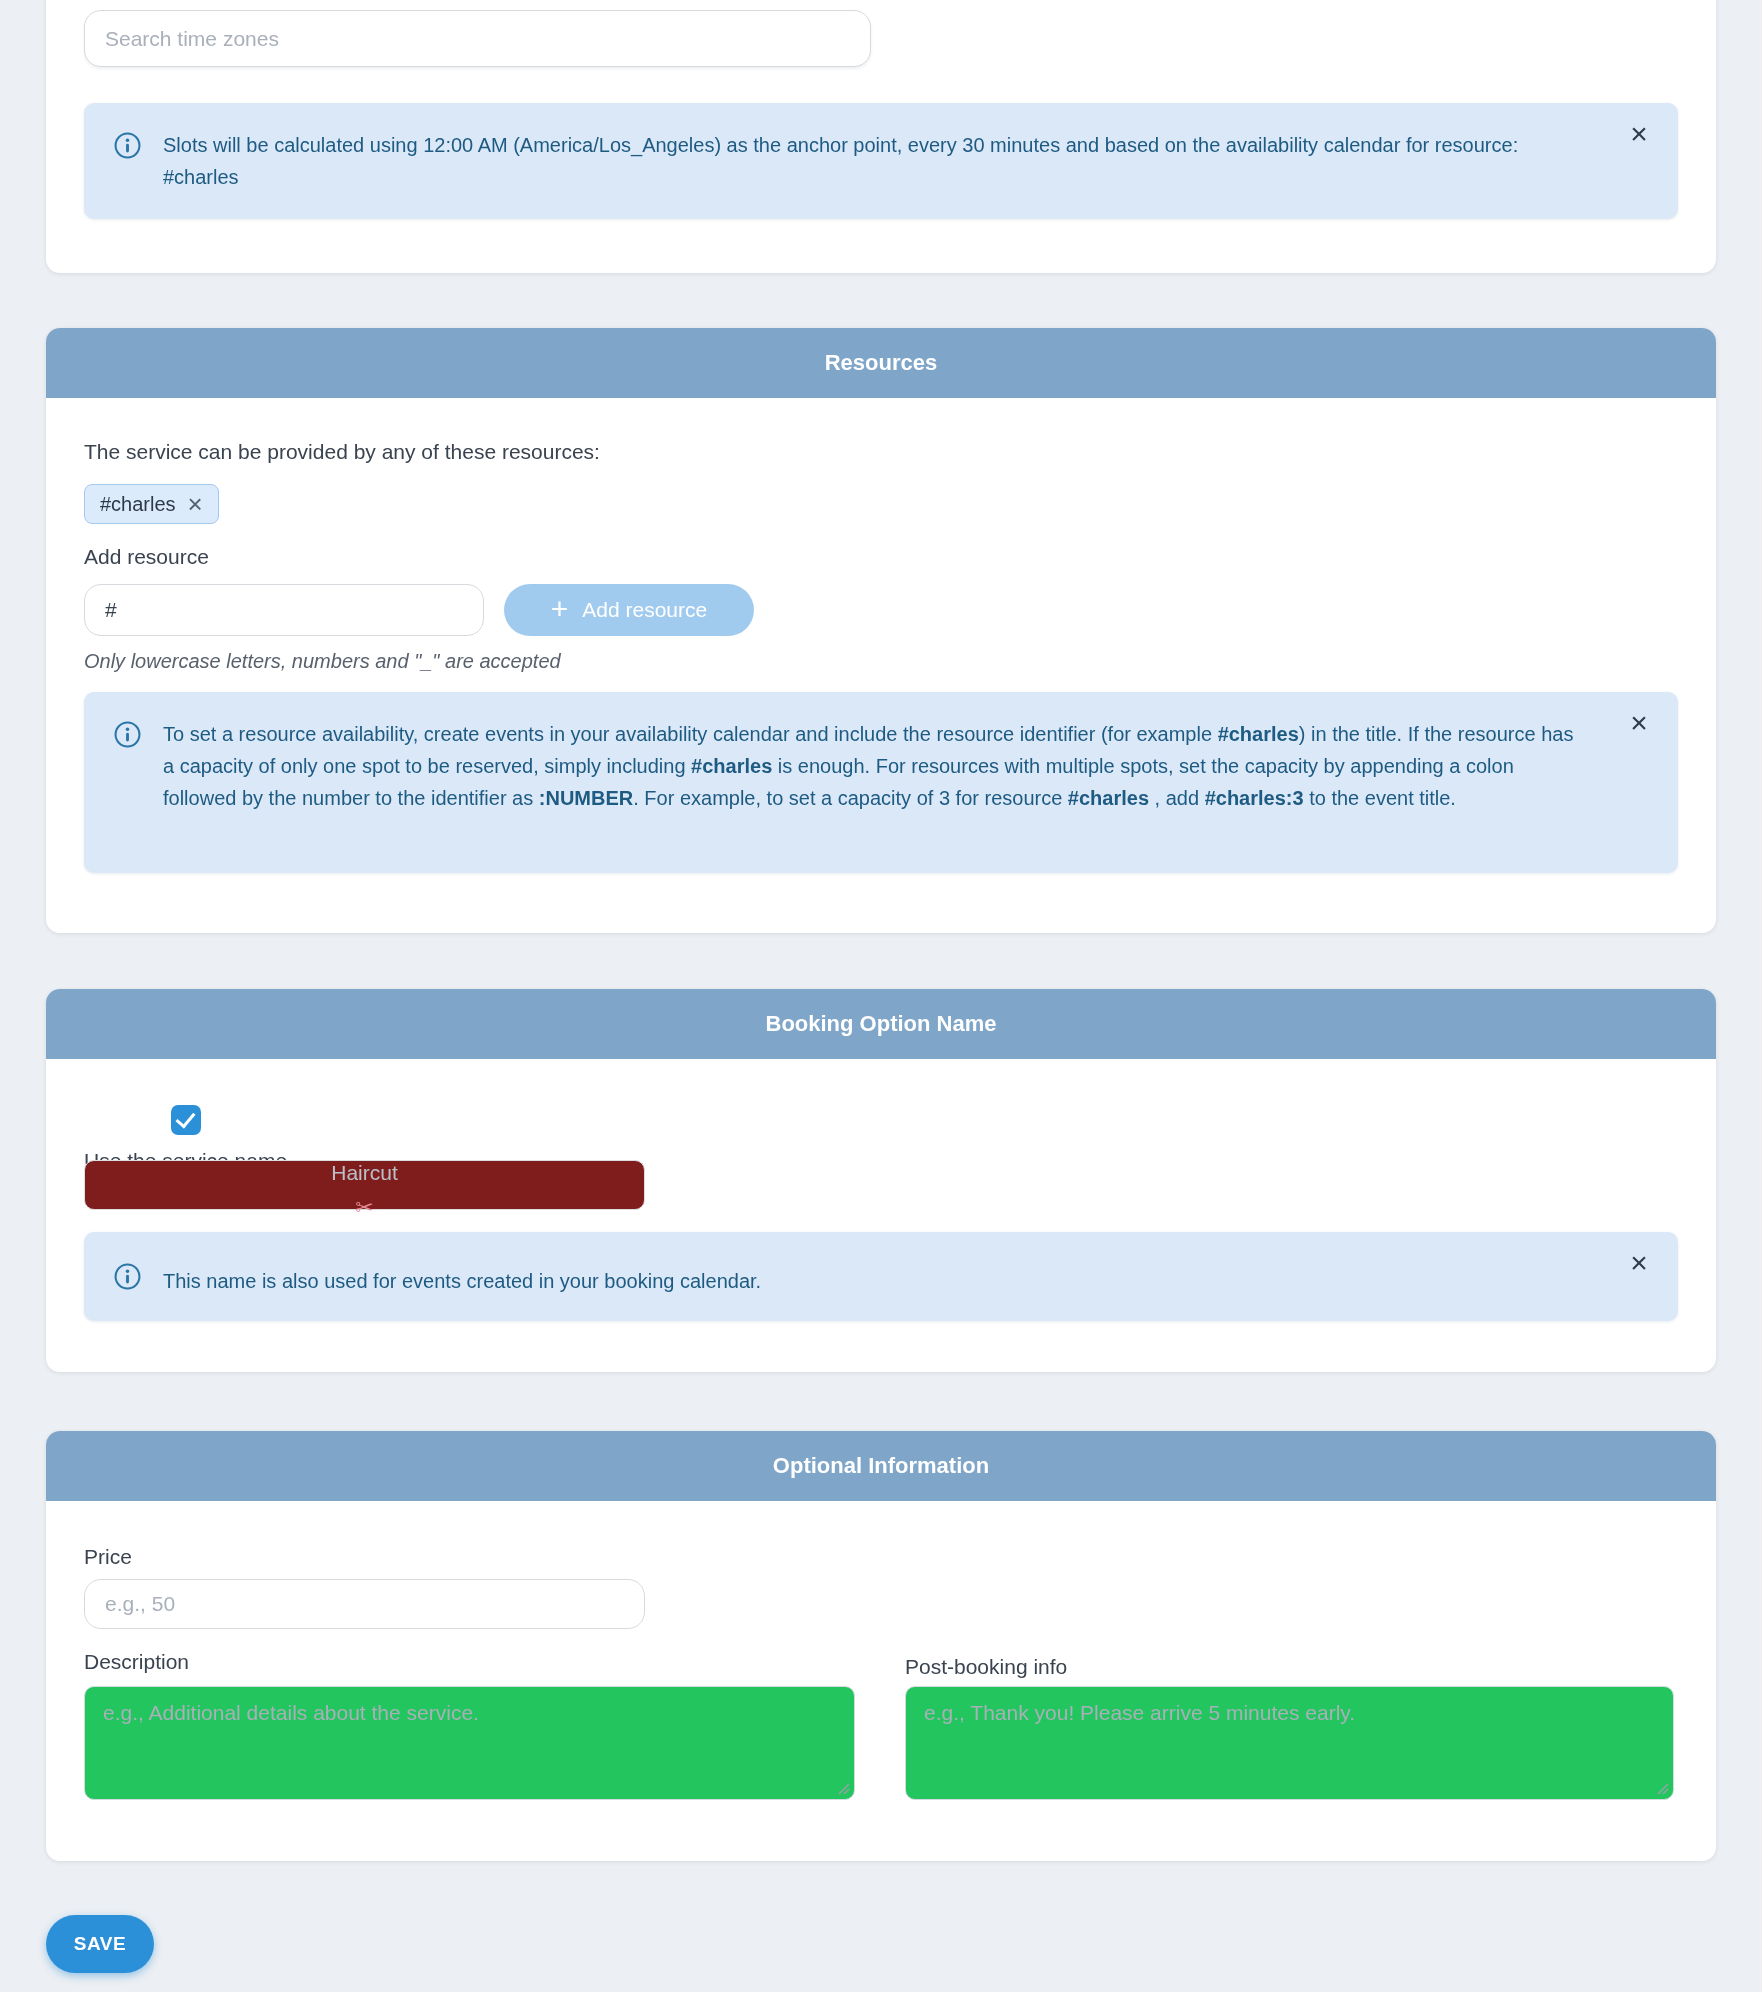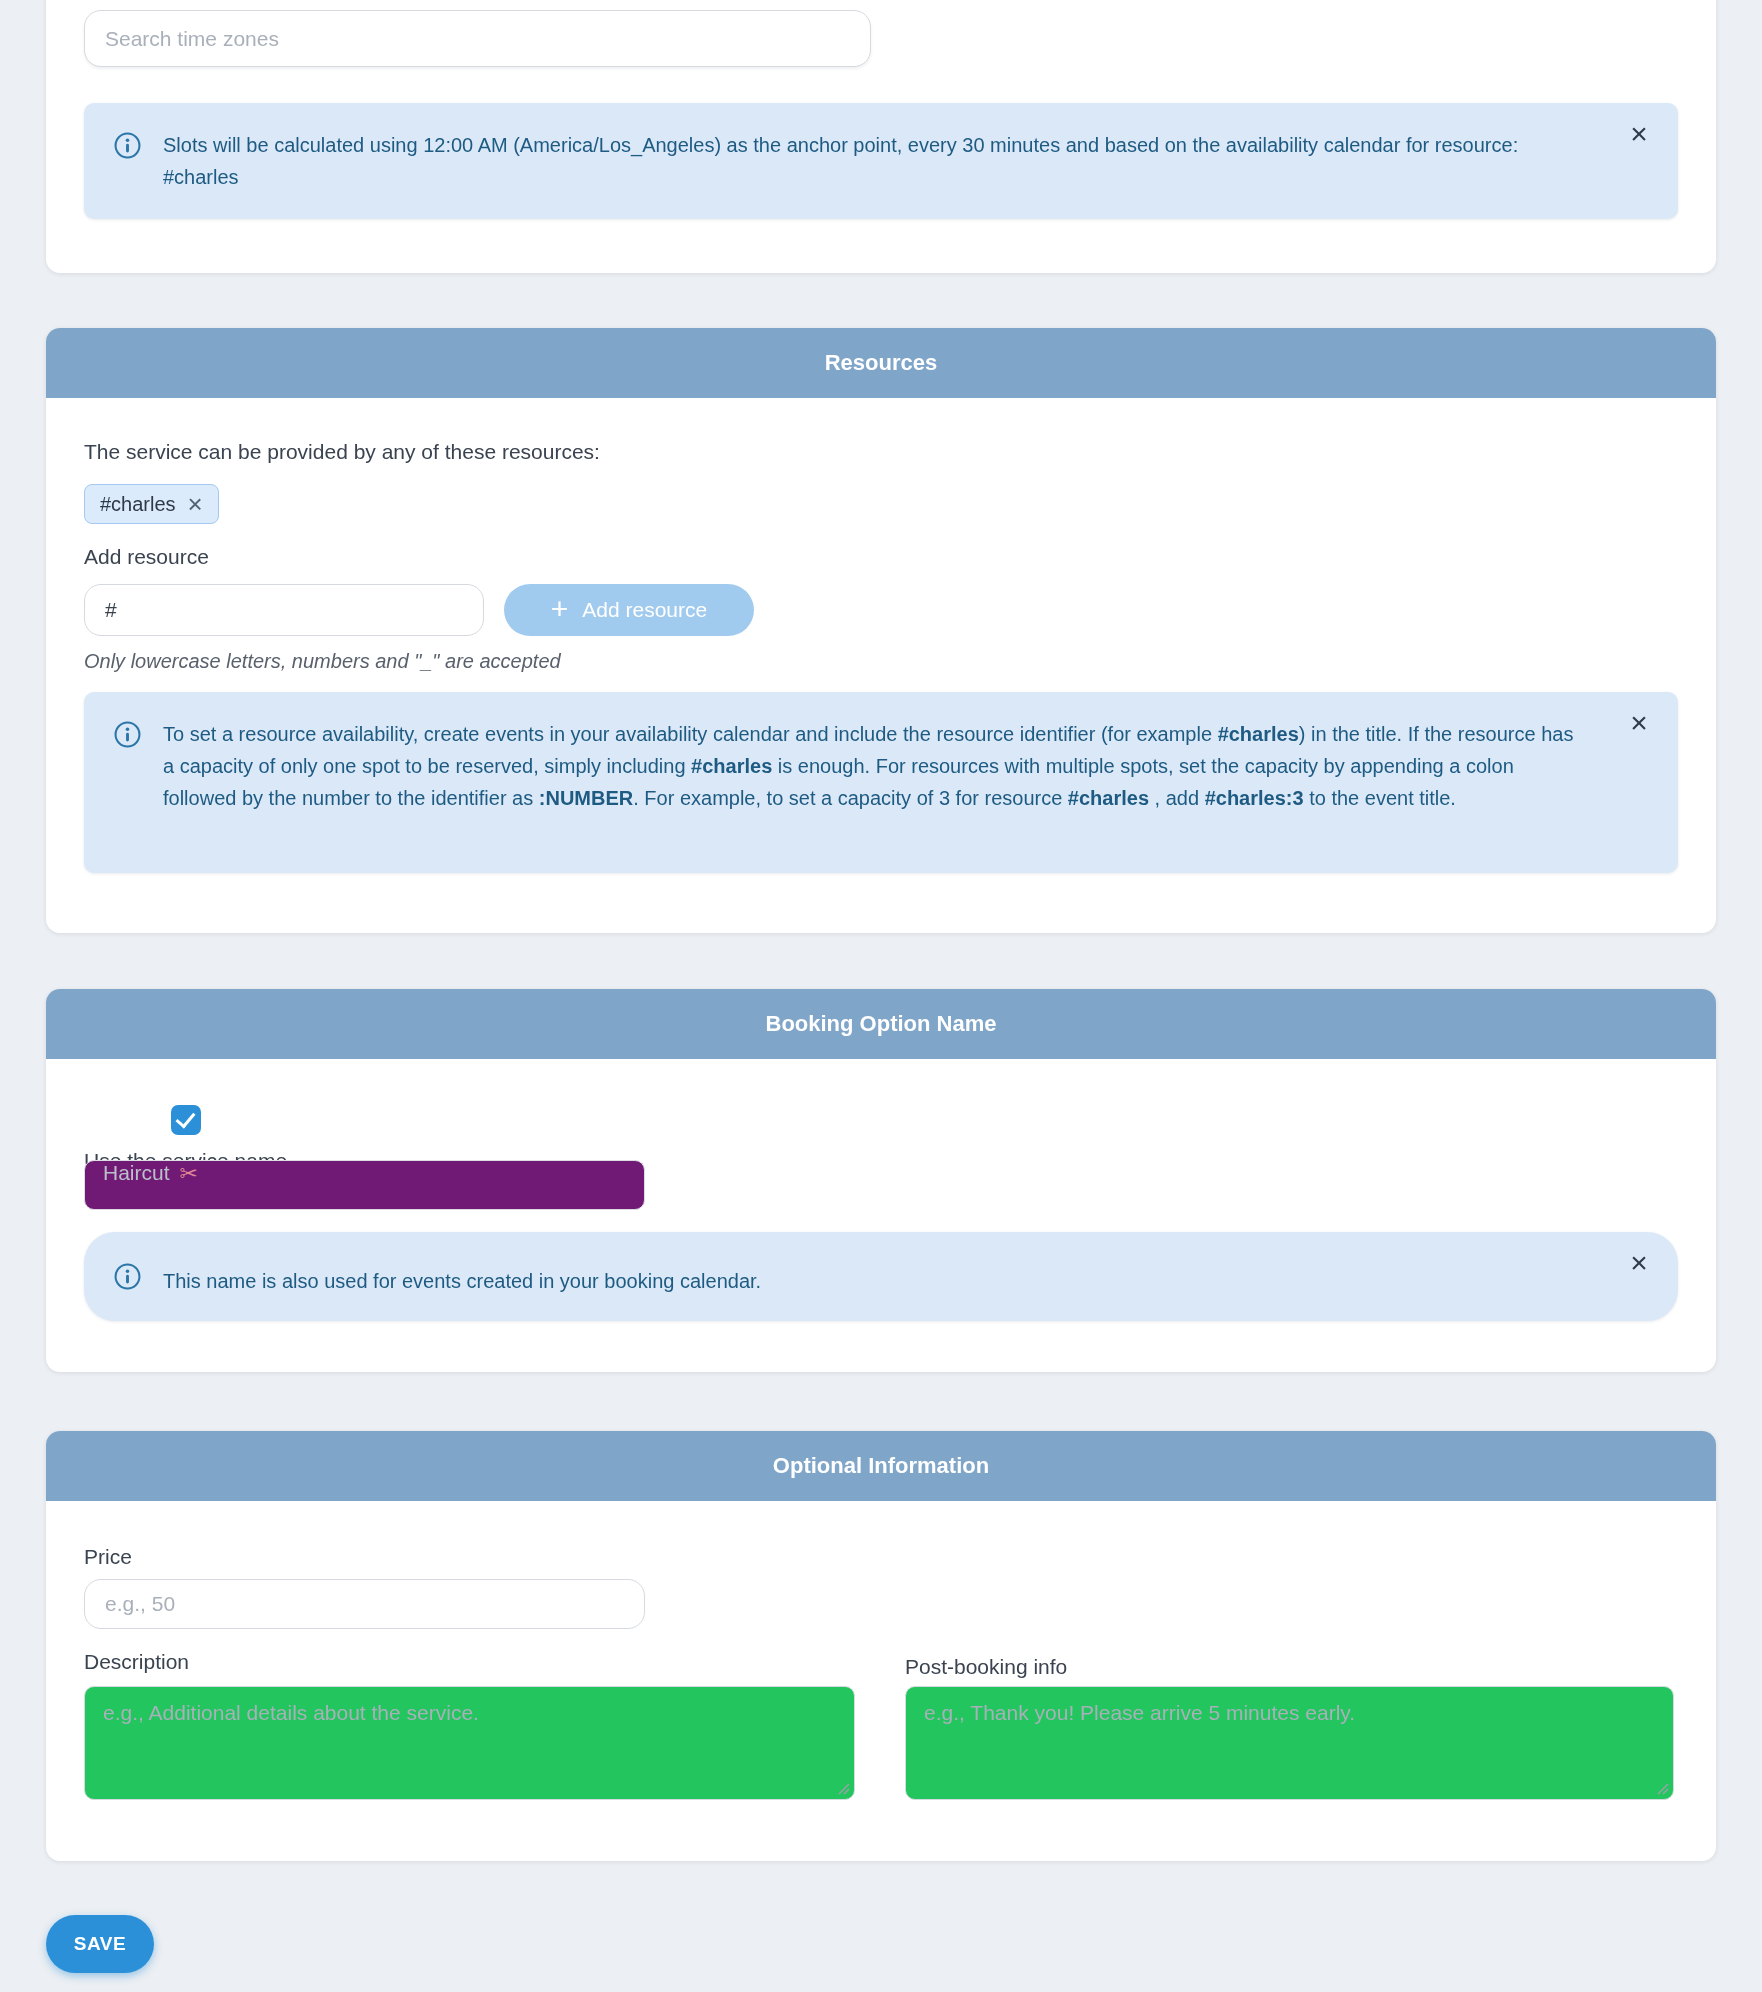--- a/index.html
+++ b/index.html
@@ -96,21 +96,21 @@
     border: none; background: transparent;
     font-size: 30px; font-weight: 300;
     color: #2f3b4a;
     line-height: 34px;
     cursor: pointer;
     font-family: "Liberation Sans", sans-serif;
   }
 
   #tz-alert { top: 133px; min-height: 113px; }
   #res-alert { top: 364px; min-height: 181px; }
-  #name-alert { top: 243px; min-height: 89px; align-items: center; padding-top: 8px; padding-bottom: 0; border-radius: 31px; }
+  #name-alert { top: 243px; min-height: 89px; align-items: center; padding-top: 8px; padding-bottom: 0; }
   #name-alert .info-icon { margin-top: 0; }
 
   .field-label {
     position: absolute;
     left: 38px;
     font-size: 21px;
     color: var(--body-text);
   }
 
   #res-intro { top: 112px; }
@@ -193,27 +193,28 @@
     margin-top: -4px;
   }
   .checkbox-label { font-size: 21px; color: var(--body-text); }
 
   #service-name-field {
     position: absolute;
     left: 38px; top: 171px;
     width: 561px; height: 50px;
     border: 1px solid #dadee3;
     border-radius: 10px;
-    background: #701a75;
-    display: flex;
-    align-items: flex-start;
+    background: #7f1d1d;
+    display: flex;
+    align-items: center;
     gap: 10px;
     padding: 0 18px;
     font-size: 21px;
     color: #b9c0c9;
+    flex-direction: column;
   }
   #service-name-field .scissors-icon { color: #e58a96; font-size: 22px; }
 
   #price-label { top: 114px; }
   #price-input {
     position: absolute;
     left: 38px; top: 148px;
     width: 561px; height: 50px;
   }
   #desc-label { top: 219px; }

